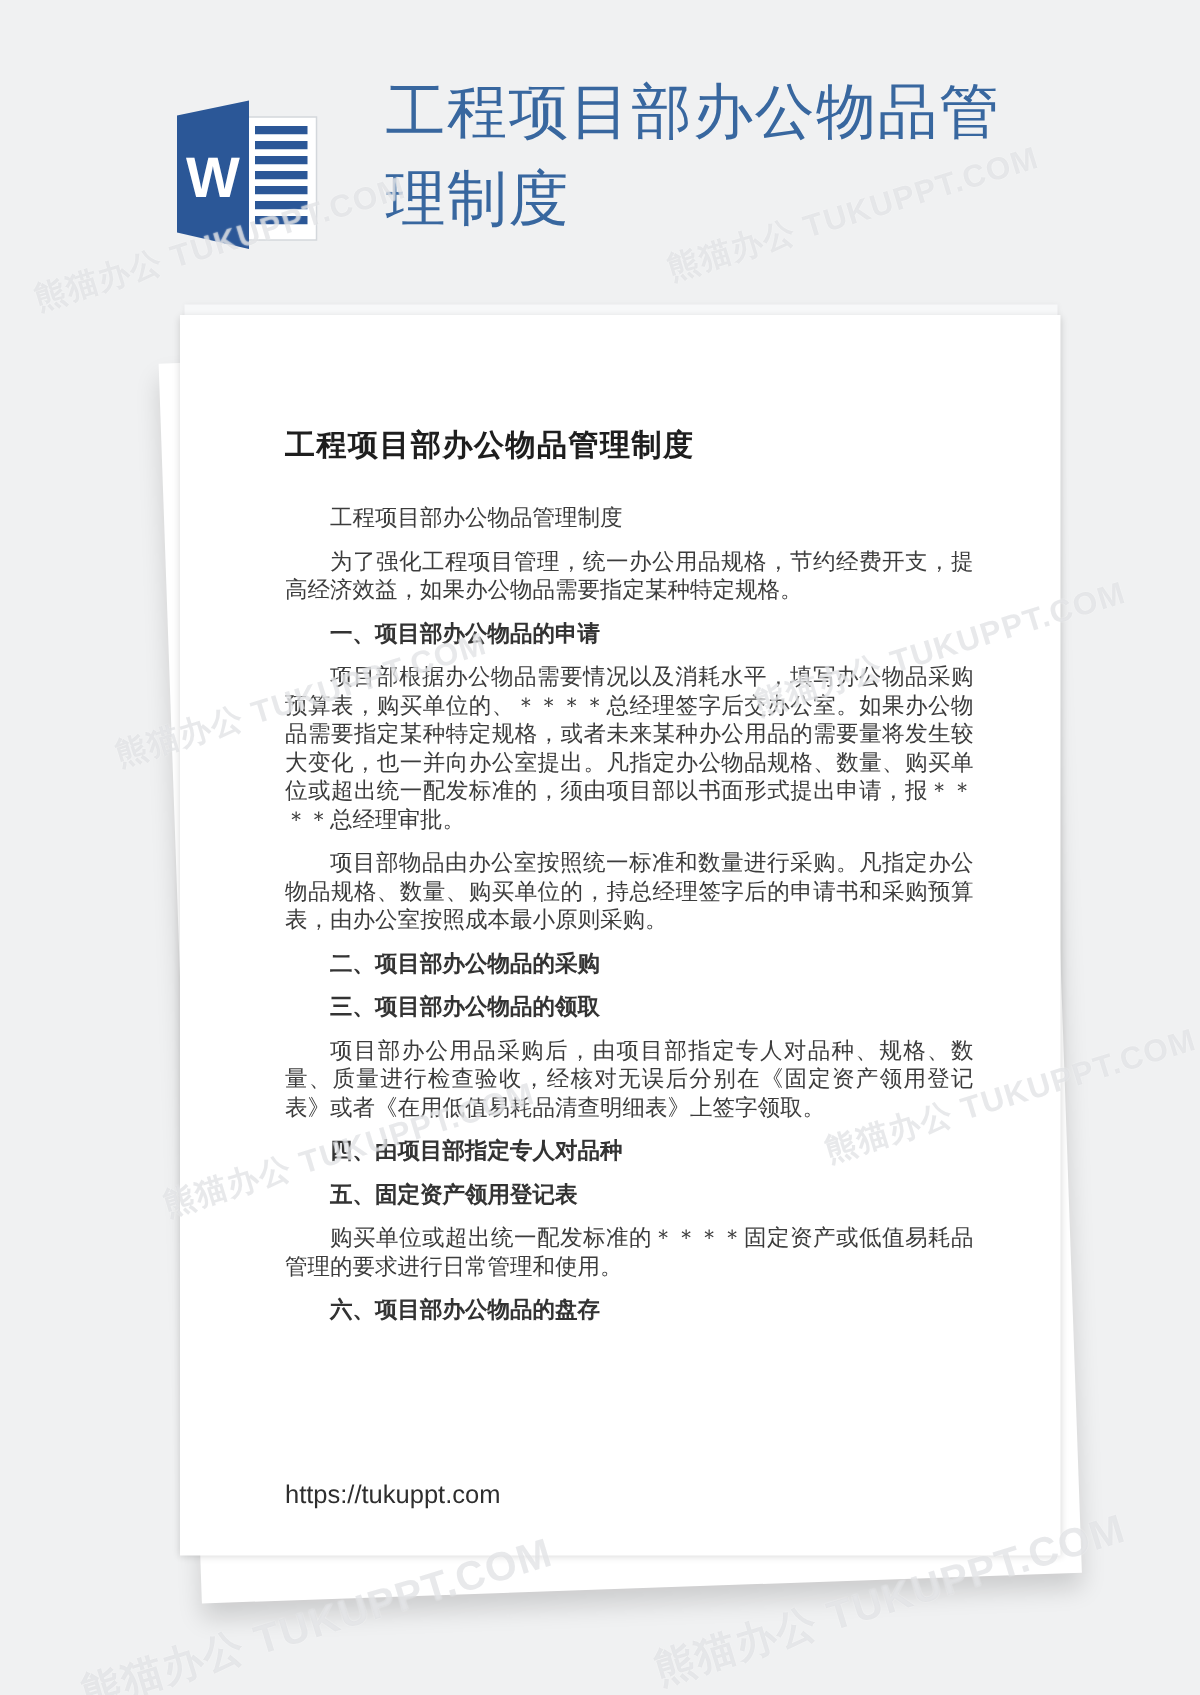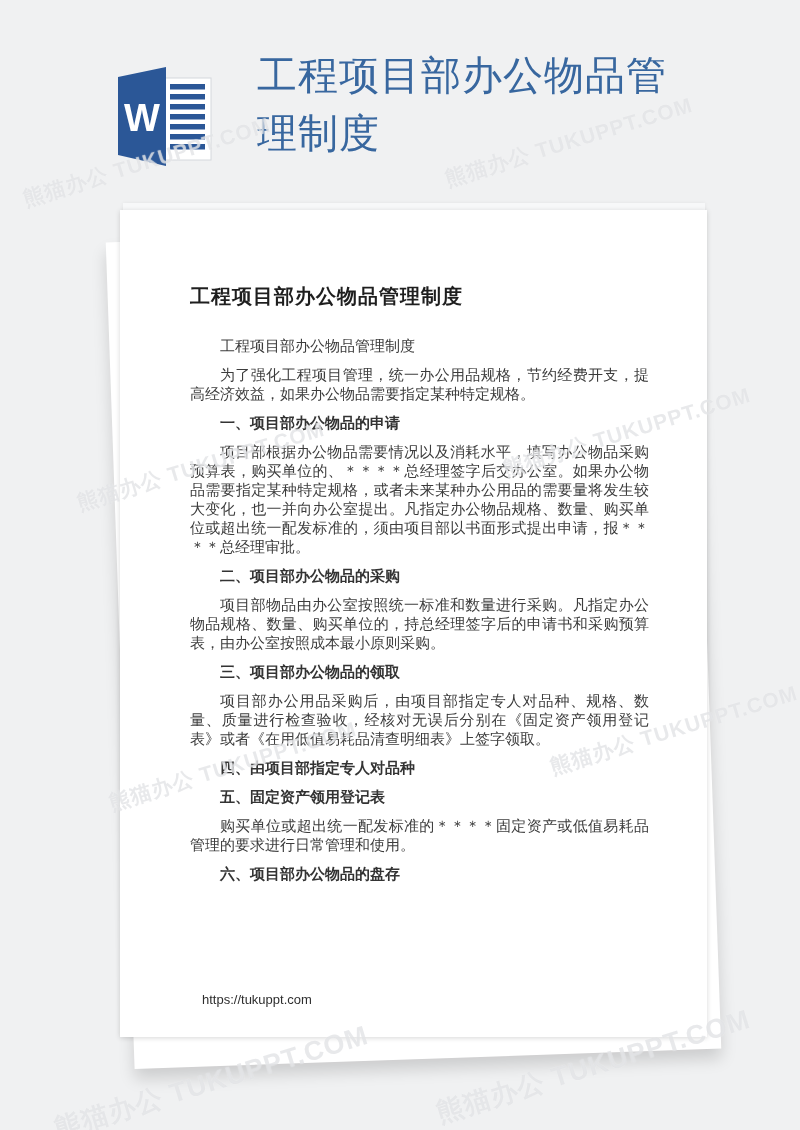--- a/index.html
+++ b/index.html
@@ -93,24 +93,24 @@
     color: #3c3c3c;
     text-indent: 2em;
     text-align: justify;
     margin-top: 10px;
   }
   .doc-block.heading { font-weight: 600; color: #333333; }
   .doc-block:first-of-type { margin-top: 0; }
 
   .page-footer {
     position: absolute;
-    left: 82px;
+    left: 70px;
     bottom: 30px;
     font-family: "Liberation Sans", sans-serif;
-    font-size: 13px;
+    font-size: 17px;
     color: #2e2e2e;
     text-decoration: none;
   }
 
   
   .wm {
     position: absolute;
     z-index: 10;
     transform: rotate(-17deg);
     font-family: "Liberation Sans", sans-serif;
@@ -152,22 +152,22 @@
   <div class="page-rotated"></div>
 
   <div class="page-main">
     <div class="page-inner">
       <h2 class="doc-heading-main">工程项目部办公物品管理制度</h2>
       <div>
           <p class="doc-block">工程项目部办公物品管理制度</p>
           <p class="doc-block">为了强化工程项目管理，统一办公用品规格，节约经费开支，提高经济效益，如果办公物品需要指定某种特定规格。</p>
           <p class="doc-block heading">一、项目部办公物品的申请</p>
           <p class="doc-block">项目部根据办公物品需要情况以及消耗水平，填写办公物品采购预算表，购买单位的、＊＊＊＊总经理签字后交办公室。如果办公物品需要指定某种特定规格，或者未来某种办公用品的需要量将发生较大变化，也一并向办公室提出。凡指定办公物品规格、数量、购买单位或超出统一配发标准的，须由项目部以书面形式提出申请，报＊＊＊＊总经理审批。</p>
+          <p class="doc-block">项目部物品由办公室按照统一标准和数量进行采购。凡指定办公物品规格、数量、购买单位的，持总经理签字后的申请书和采购预算表，由办公室按照成本最小原则采购。</p>
           <p class="doc-block heading">二、项目部办公物品的采购</p>
-          <p class="doc-block">项目部物品由办公室按照统一标准和数量进行采购。凡指定办公物品规格、数量、购买单位的，持总经理签字后的申请书和采购预算表，由办公室按照成本最小原则采购。</p>
           <p class="doc-block heading">三、项目部办公物品的领取</p>
           <p class="doc-block">项目部办公用品采购后，由项目部指定专人对品种、规格、数量、质量进行检查验收，经核对无误后分别在《固定资产领用登记表》或者《在用低值易耗品清查明细表》上签字领取。</p>
           <p class="doc-block heading">四、由项目部指定专人对品种</p>
           <p class="doc-block heading">五、固定资产领用登记表</p>
           <p class="doc-block">购买单位或超出统一配发标准的＊＊＊＊固定资产或低值易耗品管理的要求进行日常管理和使用。</p>
           <p class="doc-block heading">六、项目部办公物品的盘存</p>
         </div>
       <a class="page-footer">https://tukuppt.com</a>
     </div>
   </div>

